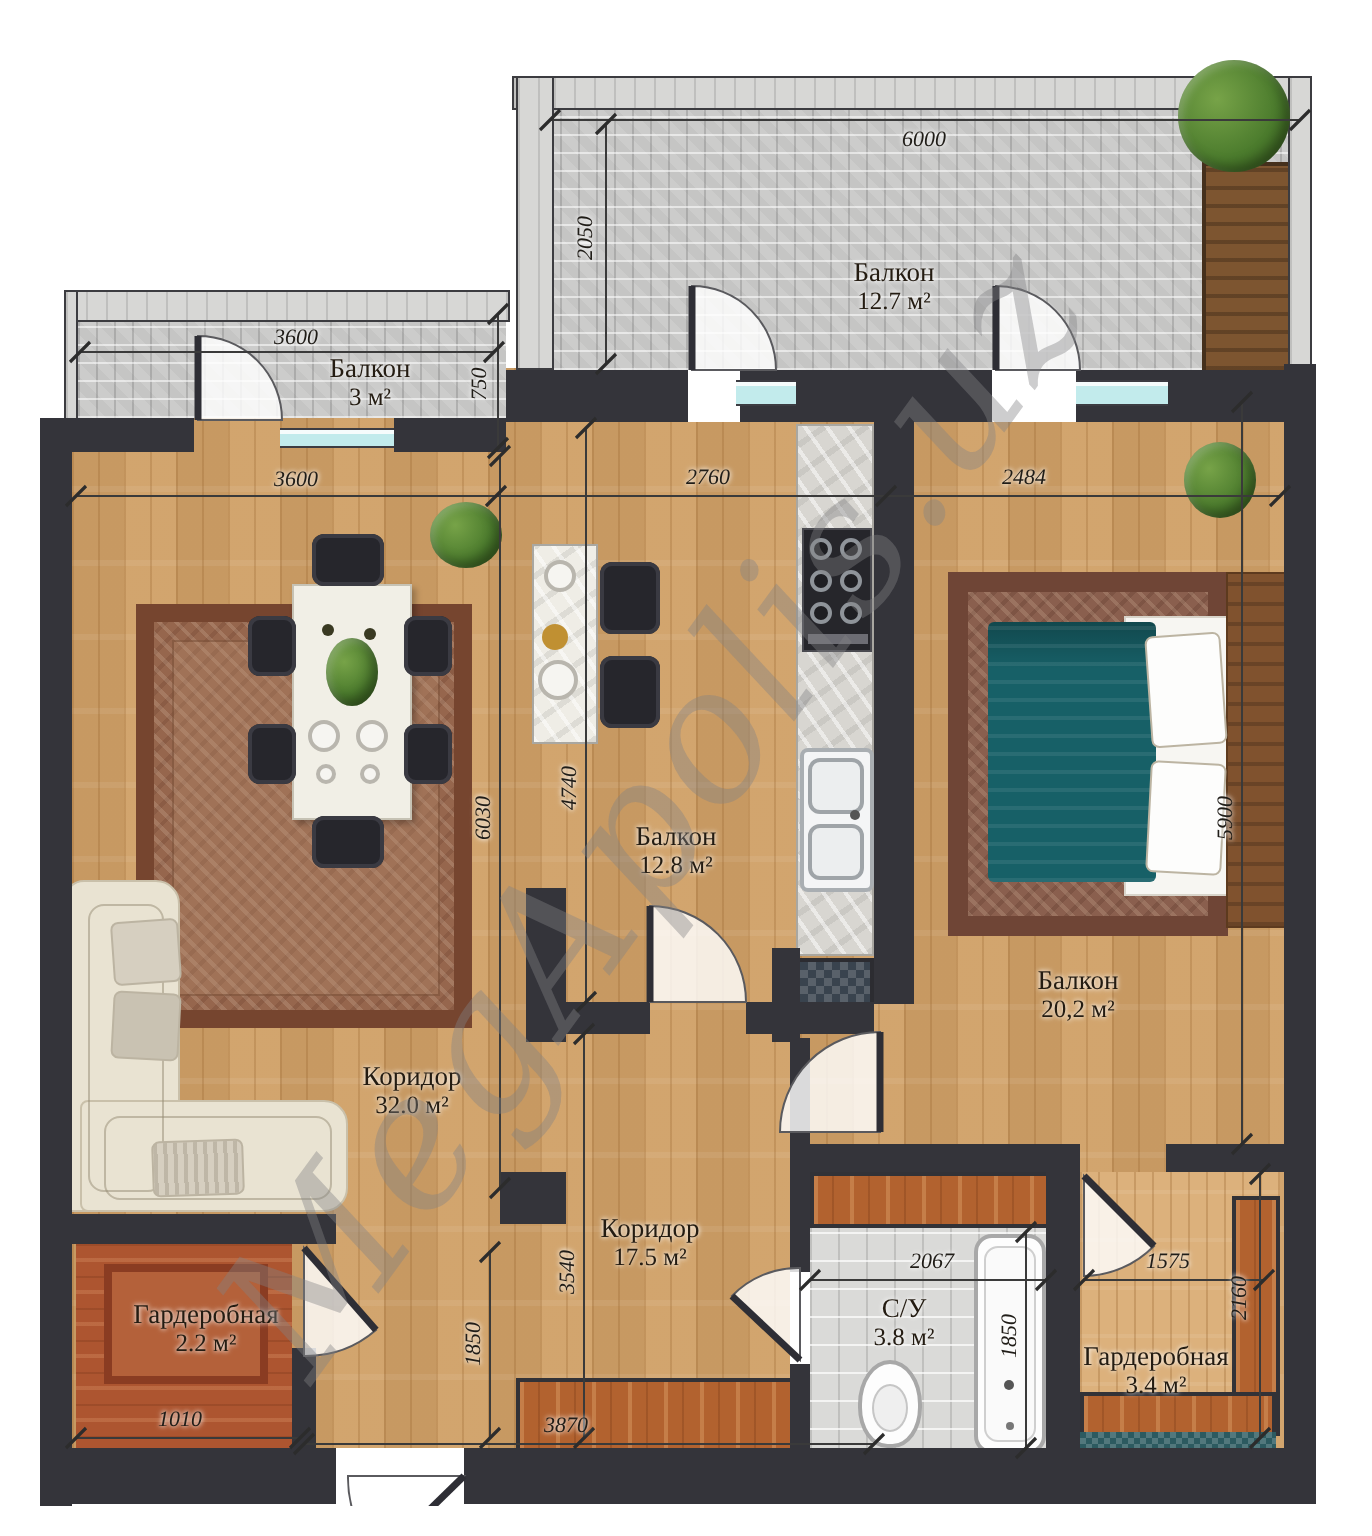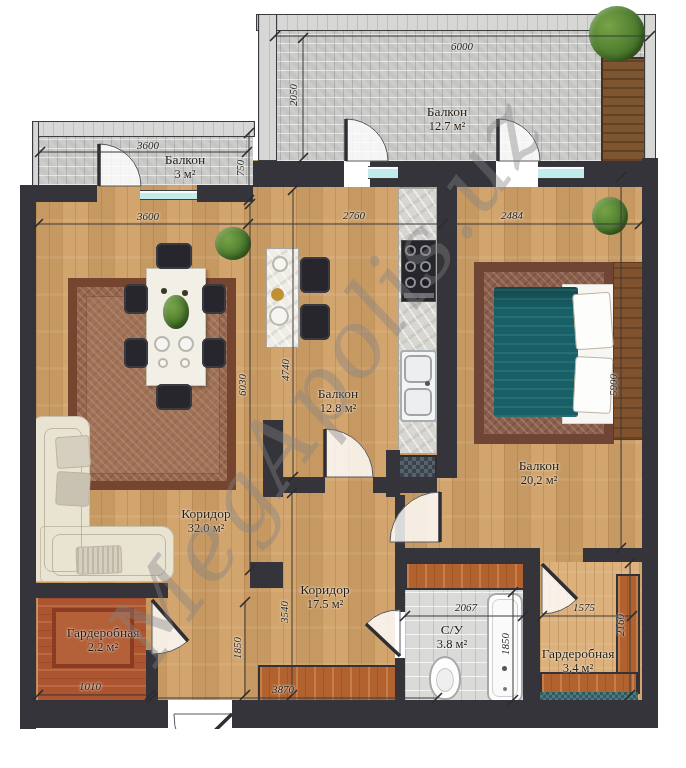--- a/index.html
+++ b/index.html
@@ -1,17 +1,17 @@
 <!DOCTYPE html>
 <html><head>
 <meta charset="utf-8">
 <style>
   html,body{margin:0;padding:0;background:#ffffff;}
   #stage{position:relative;width:686px;height:729px;background:#ffffff;overflow:hidden;
-         font-family:"Liberation Serif","DejaVu Serif",serif;}
+         font-family:"Liberation Serif","DejaVu Serif",serif;margin-top:24px;}
   .abs{position:absolute;}
   .wall{position:absolute;background:#34343a;}
   .gap{position:absolute;background:#ffffff;}
   .parapet{position:absolute;background:#d7d7d5;border:1px solid #3c3c40;box-sizing:border-box;
     background-image:repeating-linear-gradient(90deg,rgba(120,120,120,.25) 0 1px,rgba(0,0,0,0) 1px 10px);}
   .wood{position:absolute;background-color:#d0a066;background-image:
     repeating-linear-gradient(90deg,rgba(138,85,30,.22) 0 1px,rgba(0,0,0,0) 1px 13px),
     repeating-linear-gradient(0deg,rgba(255,255,255,.07) 0 3px,rgba(0,0,0,0) 3px 37px),
     repeating-linear-gradient(90deg,rgba(0,0,0,.045) 0 26px,rgba(255,255,255,.05) 26px 52px);}
   .woodlight{position:absolute;background-color:#dcb17c;background-image:

